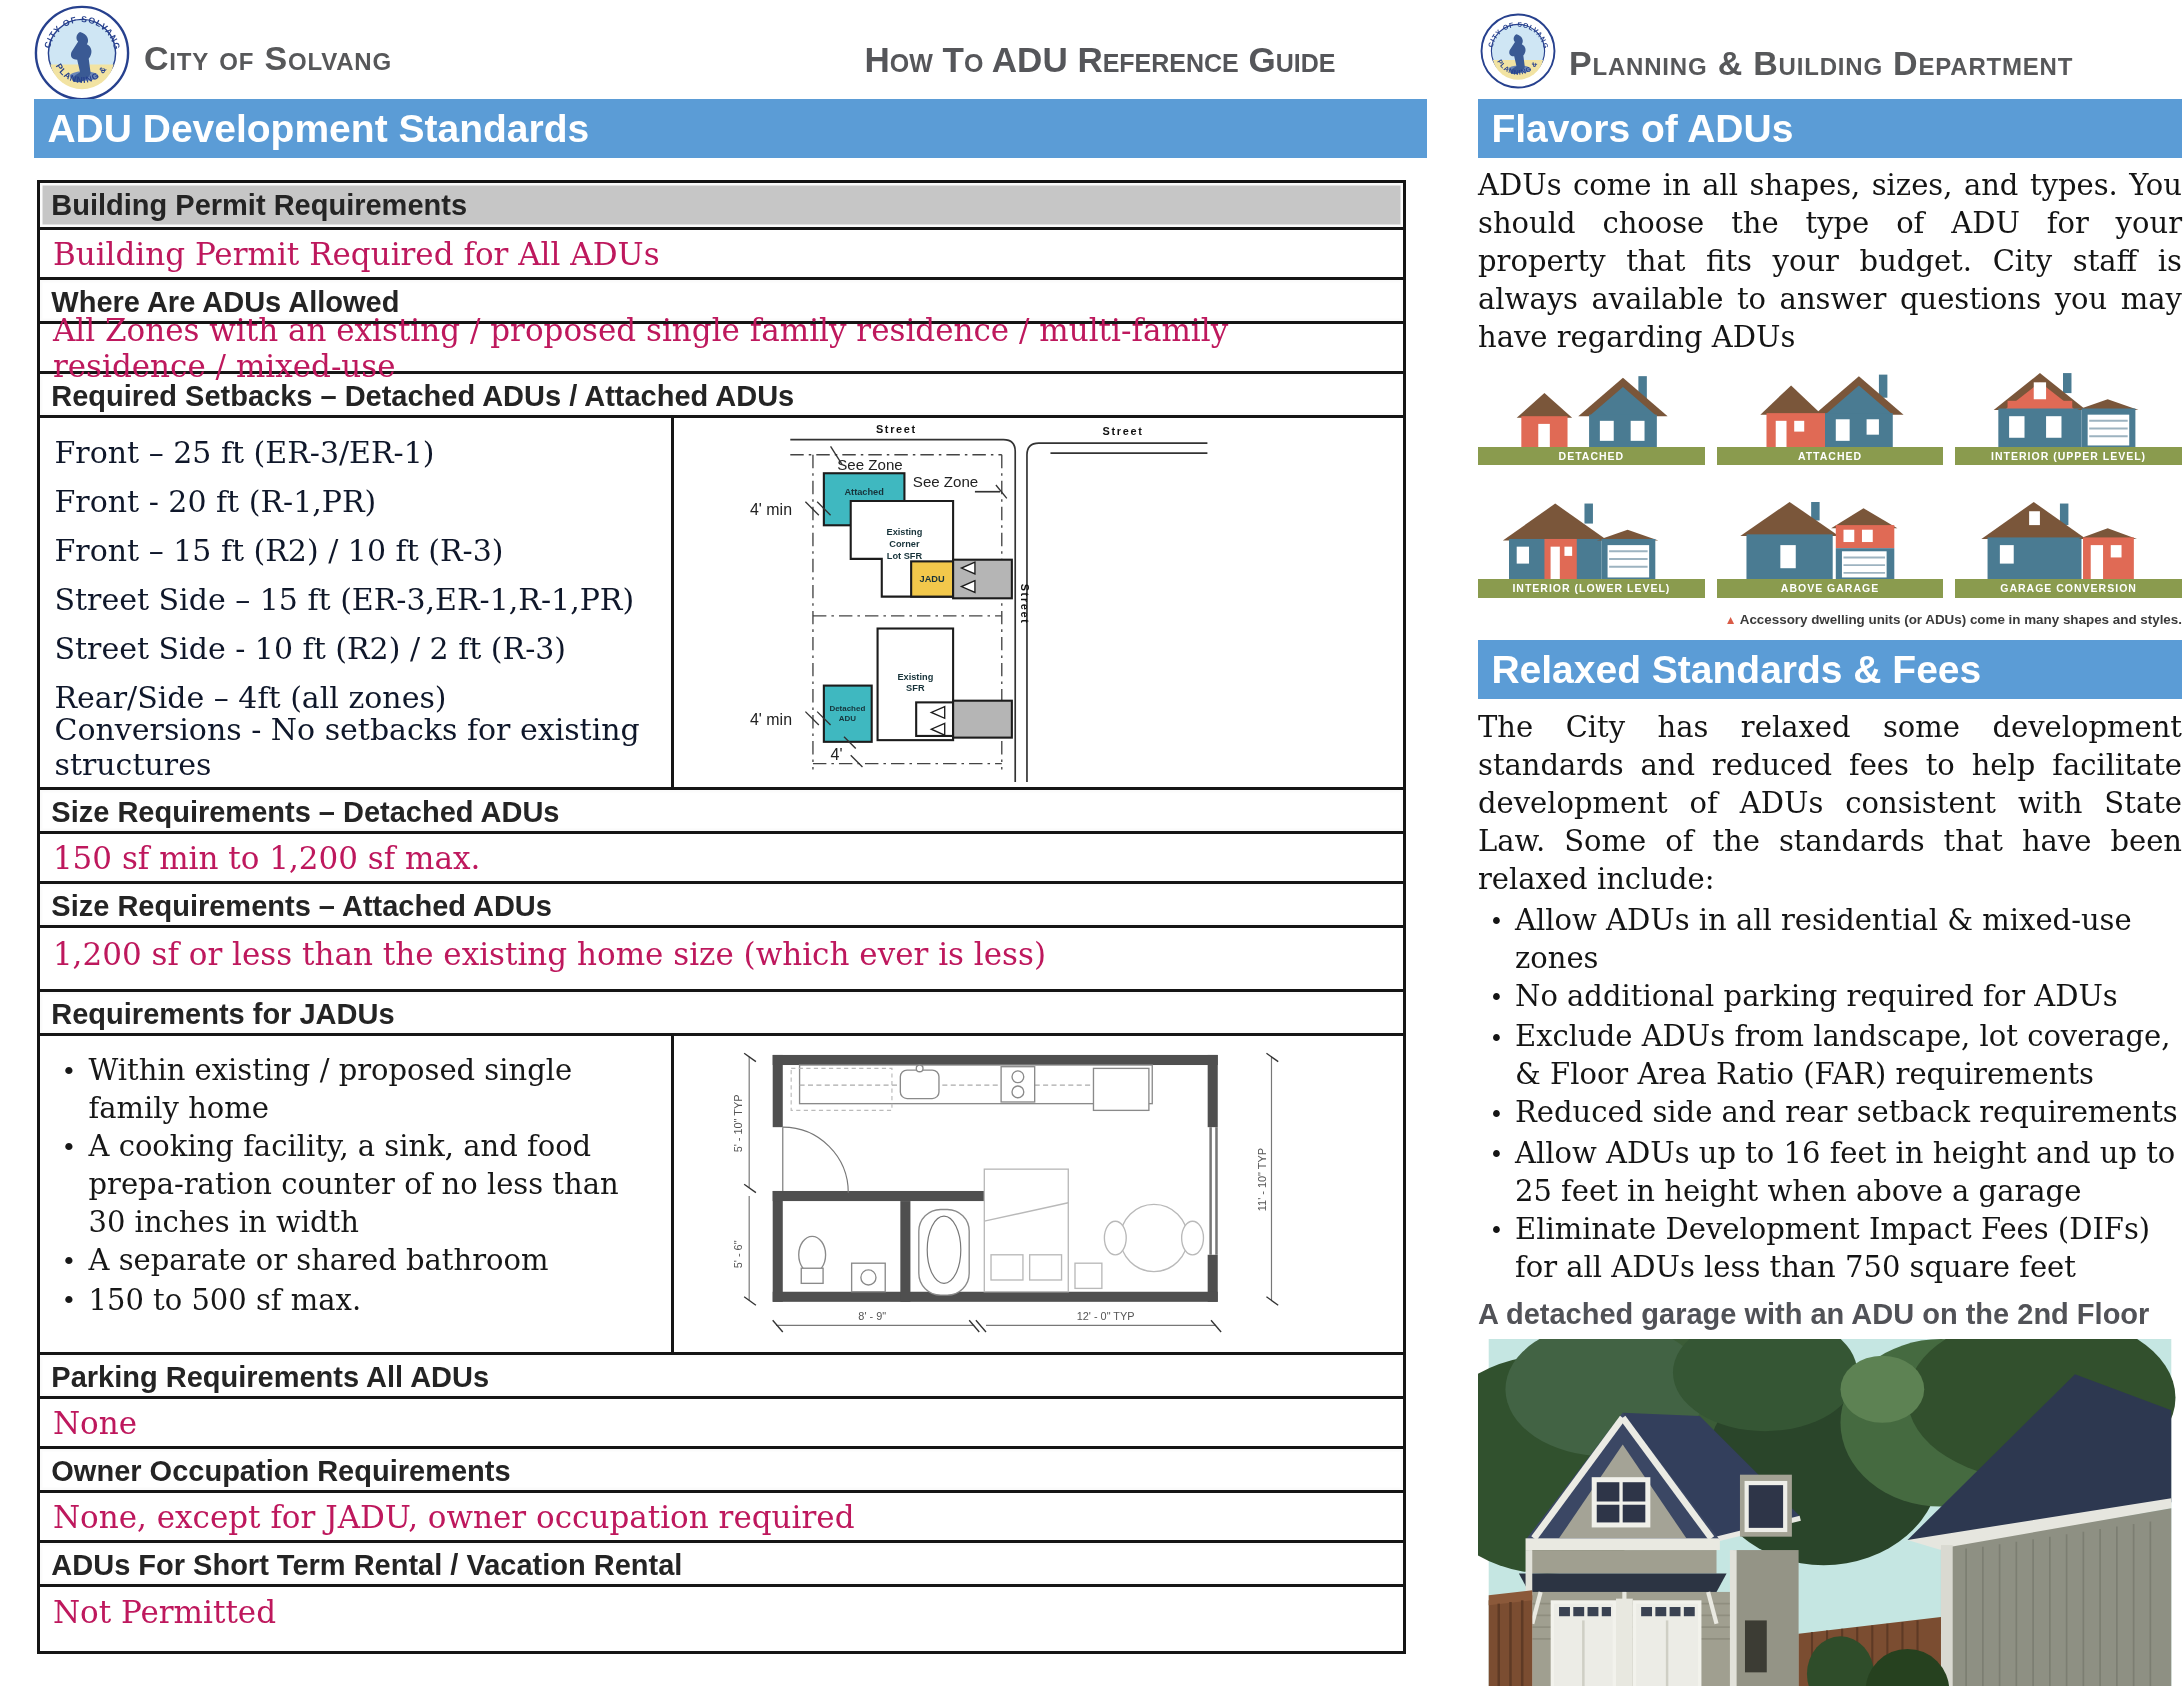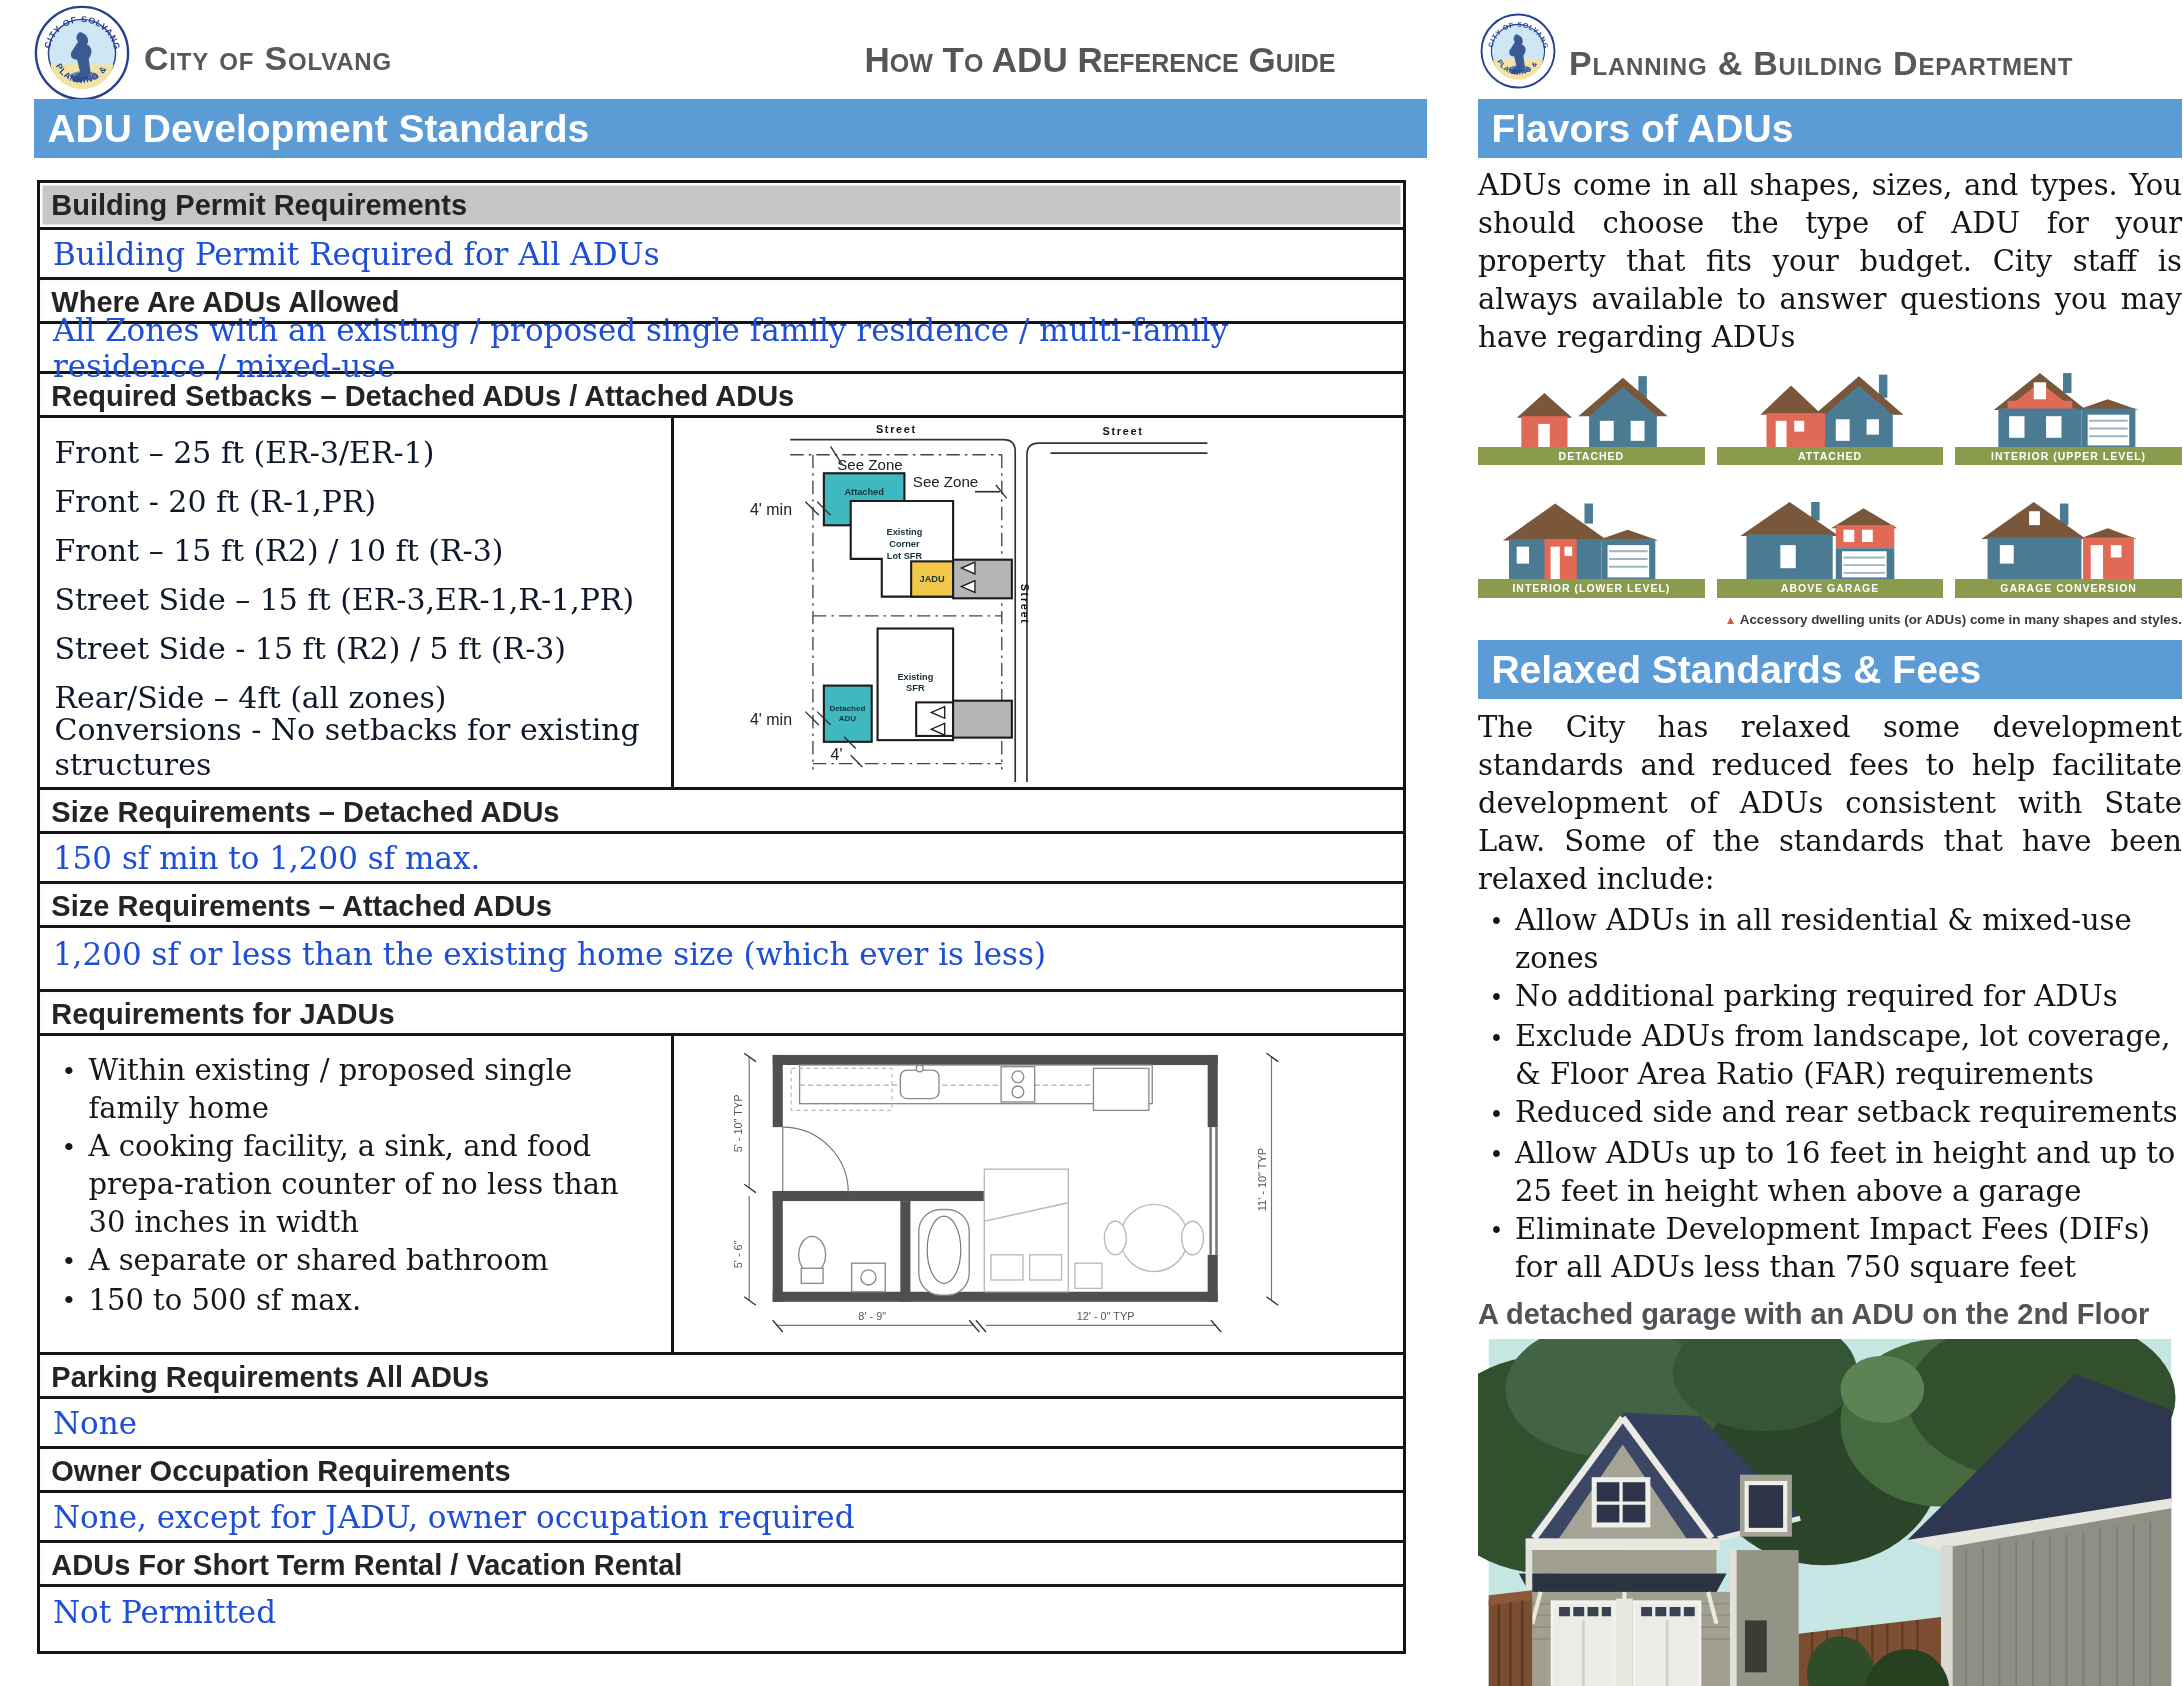--- a/index.html
+++ b/index.html
@@ -24,21 +24,21 @@
          line-height:59px; height:59px; padding-left:13.4px; }
 
   
   .std { position:absolute; left:34px; top:99px; width:1393px; }
   .std-table { margin-top:22px; margin-left:2.5px; width:1369px; border:3.4px solid #151515; }
   .hdr { background:#c6c6c6; height:44px; line-height:44px; font-size:29px; font-weight:bold;
          color:#242424; padding-left:11.8px; box-shadow: inset 0 0 0 2.5px #fbfbfb; }
   .row { border-top:3.4px solid #151515; background:#fff; }
   .hdr.row { border-top:3.4px solid #151515; }
   .val { display:flex; align-items:center; padding:5px 13.4px;
-         font-family:"DejaVu Serif", serif; font-size:31px; color:#1d4ed8; }
+         font-family:"DejaVu Serif", serif; font-size:31px; color:#be185d; }
   .h58 { height:50px; } .h86 { height:64px; } .h78 { height:67px; }
   .split { display:flex; }
   .cell-l { width:634px; border-right:3.4px solid #151515; }
   .cell-r { flex:1; position:relative; }
   .setb { height:369px; padding:10px 15px; }
   .setb .ln { height:49px; display:flex; align-items:center;
               font-family:"DejaVu Serif", serif; font-size:30px; color:#0f172a; }
   .jadu { height:316px; padding:15px 18.5px 0 22px; }
   .jadu .bli { display:grid; grid-template-columns:27px 1fr;
                font-family:"DejaVu Serif", serif; font-size:29px; line-height:38px; color:#171717; }
@@ -126,21 +126,21 @@
       <div class="hdr row">Where Are ADUs Allowed</div>
       <div class="row val h58">All Zones with an existing / proposed single family residence / multi-family residence / mixed-use</div>
 
       <div class="hdr row">Required Setbacks – Detached ADUs / Attached ADUs</div>
       <div class="row split">
         <div class="cell-l setb">
           <div class="ln">Front – 25 ft (ER-3/ER-1)</div>
           <div class="ln">Front - 20 ft (R-1,PR)</div>
           <div class="ln">Front – 15 ft (R2) / 10 ft (R-3)</div>
           <div class="ln">Street Side – 15 ft (ER-3,ER-1,R-1,PR)</div>
-          <div class="ln">Street Side - 15 ft (R2) / 5 ft (R-3)</div>
+          <div class="ln">Street Side - 10 ft (R2) / 2 ft (R-3)</div>
           <div class="ln">Rear/Side – 4ft (all zones)</div>
           <div class="ln">Conversions - No setbacks for existing structures</div>
         </div>
         <div class="cell-r" style="height:369px">
           <svg class="lot-svg" width="470" height="363" viewBox="0 0 560 432">
 
             <path class="ln-s" d="M48,22 H302 Q316,22 316,36 V430"></path>
             <path class="ln-s" d="M330,430 V40 Q330,26 344,26 H545"></path>
             <line class="ln-s" x1="358" y1="38" x2="545" y2="38"></line>
             <text class="st-b" x="150" y="14">Street</text>

